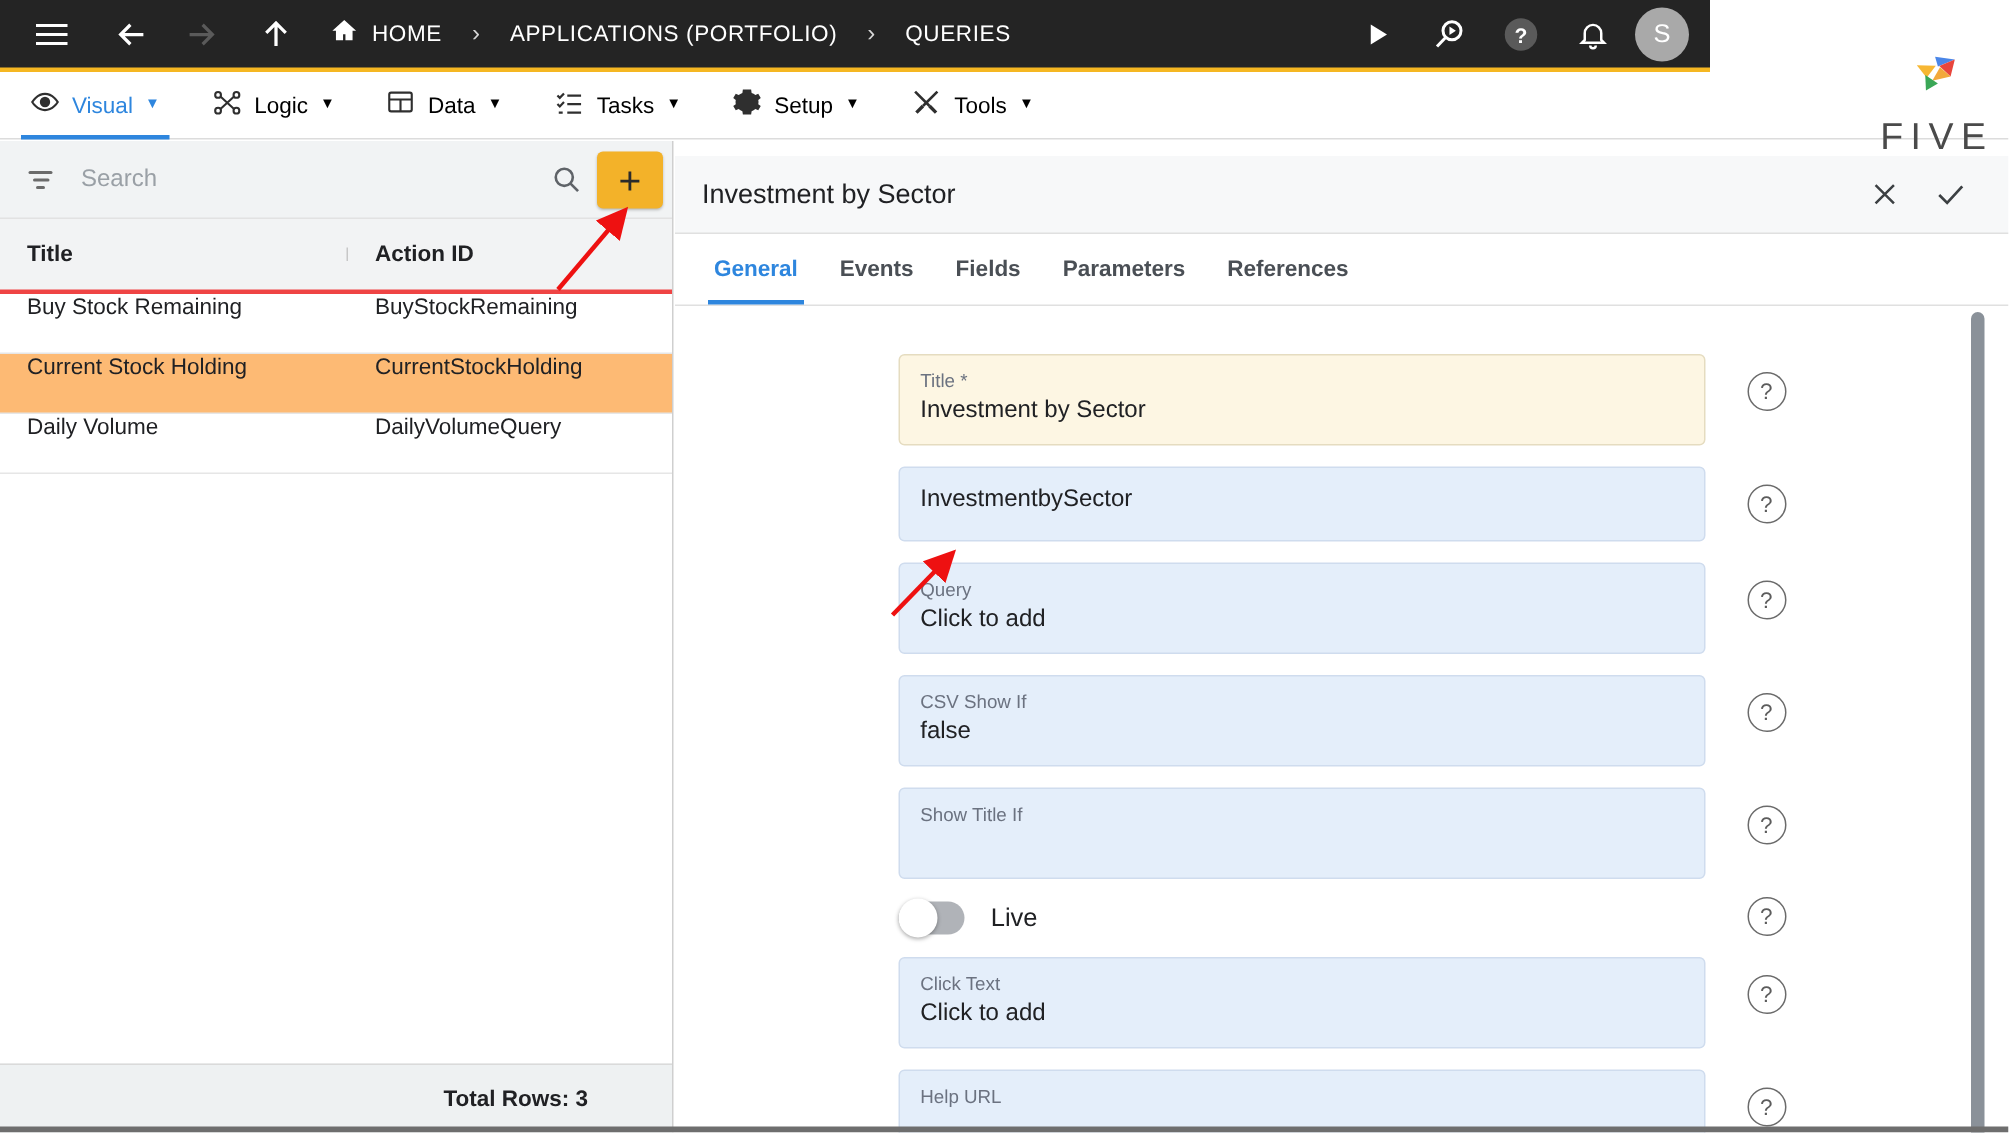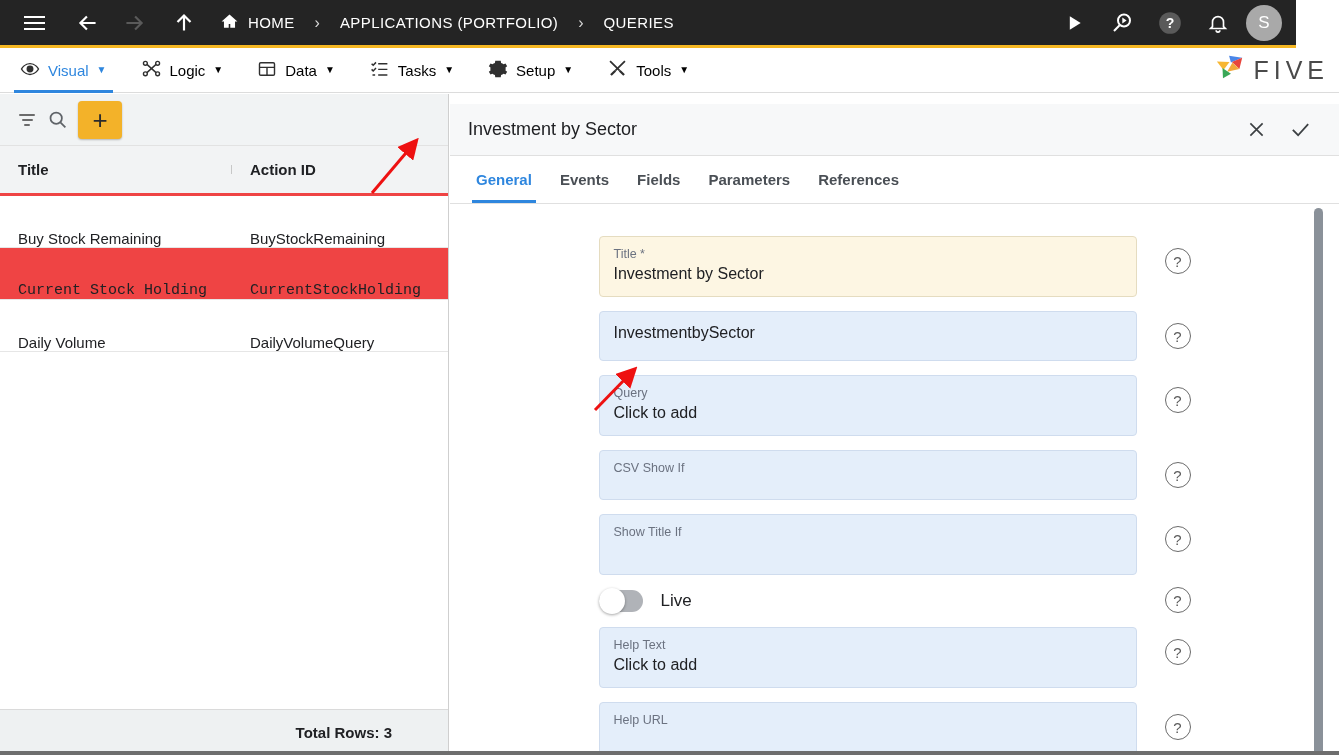--- a/index.html
+++ b/index.html
@@ -6,21 +6,21 @@
   html, body {
     width: 1339px; height: 755px;
     font-family: "Liberation Sans", sans-serif;
     background: #ffffff;
     overflow: hidden;
   }
   .app { position: relative; width: 1339px; height: 755px; }
 
   
   .topbar {
-    position: absolute; top: 0; left: 0; width: 1296px; height: 48px;
+    position: absolute; top: 0; left: 0; width: 1140px; height: 48px;
     background: #242424;
     display: flex; align-items: center;
     border-bottom: 3px solid #f5b722;
   }
   .tb-icon {
     width: 40px; height: 40px; display: flex; align-items: center; justify-content: center;
     color: #ffffff; flex: none;
   }
   .tb-icon.dim { color: #5a5a5a; }
   .hamburger { display: flex; flex-direction: column; gap: 4px; }
@@ -49,21 +49,21 @@
     height: 45px; padding: 0 14px; margin-left: 6px;
     color: #000000; font-size: 15px; position: relative;
   }
   .menu-item.active { color: #2e86de; }
   .menu-item.active::after {
     content: ""; position: absolute; left: 8px; right: 8px; bottom: 0;
     height: 3px; background: #2e86de;
   }
   .caret { font-size: 10px; line-height: 1; }
   .brand {
-    margin-left: auto; display: flex; align-items: center; gap: 7px; padding-right: 10px;
+    margin-left: auto; display: flex; align-items: center; gap: 7px; padding-right: 10px; flex-direction: column;
   }
   .brand-text { font-size: 25px; letter-spacing: 5px; color: #4a4a4a; font-weight: 300; }
 
   
   .left {
     position: absolute; top: 94px; left: 0; width: 449px; height: 661px;
     background: #ffffff; border-right: 1px solid #cfcfcf;
     display: flex; flex-direction: column;
   }
   .searchbar {
@@ -93,24 +93,24 @@
   }
   .th {
     font-size: 15px; font-weight: bold; color: #202124; padding-left: 18px; position: relative;
   }
   .th.title { width: 232px; }
   .th.title::after {
     content: ""; position: absolute; right: 0; top: 4px; bottom: 4px; width: 1px; background: #c7c7c7;
   }
   .tbody { flex: 1; overflow: hidden; background: #fff; }
   .trow {
-    height: 52px; display: flex; align-items: flex-end;
+    height: 40px; display: flex; align-items: flex-start;
     border-bottom: 1px solid #e6e6e6; font-size: 15px; color: #202124;
   }
-  .trow.alt { background: #ef4444; font-family: Liberation Mono, monospace; }
+  .trow.alt { background: #fdba74; }
   .td { padding-left: 18px; }
   .td.title { width: 232px; }
   .left-footer {
     height: 46px; background: #eef1f2; border-top: 1px solid #dadada;
     display: flex; align-items: center; justify-content: flex-end;
     padding-right: 56px; font-size: 15px; font-weight: bold; color: #202124;
   }
 
   
   .right {
@@ -339,20 +339,21 @@
   </div>
 
   <div class="left">
 
     <div class="searchbar">
       <span class="filter-icon">
           <i></i>
           <i></i>
           <i></i>
         </span>
+      <input class="search-input" type="text" placeholder="Search" style="">
       <span class="search-go">
         <svg width="21" height="21" viewBox="0 0 24 24" fill="none" stroke="currentColor" stroke-width="2">
           <circle cx="10.5" cy="10.5" r="6.5"></circle>
             <path d="M15.3 15.3L21 21"></path>
           </svg>
       </span>
       <div class="add-btn">+</div>
     </div>
 
     <div class="thead">
@@ -426,20 +427,21 @@
           <div class="field">
             <div class="flabel">Query</div>
             <div class="fvalue">Click to add</div>
           </div>
           <div class="help">?</div>
         </div>
 
         <div class="field-row">
           <div class="field">
             <div class="flabel">CSV Show If</div>
+            <div class="fvalue">false</div>
           </div>
           <div class="help">?</div>
         </div>
 
         <div class="field-row">
           <div class="field">
             <div class="flabel">Show Title If</div>
             <div class="fvalue"></div>
           </div>
           <div class="help">?</div>
@@ -450,21 +452,21 @@
             <div class="switch">
                 <div class="knob"></div>
               </div>
             <div class="toggle-label">Live</div>
           </div>
           <div class="help" style="margin-top:-2px;">?</div>
         </div>
 
         <div class="field-row">
           <div class="field">
-            <div class="flabel">Help Text</div>
+            <div class="flabel">Click Text</div>
             <div class="fvalue">Click to add</div>
           </div>
           <div class="help">?</div>
         </div>
 
         <div class="field-row">
           <div class="field">
             <div class="flabel">Help URL</div>
             <div class="fvalue"></div>
           </div>

